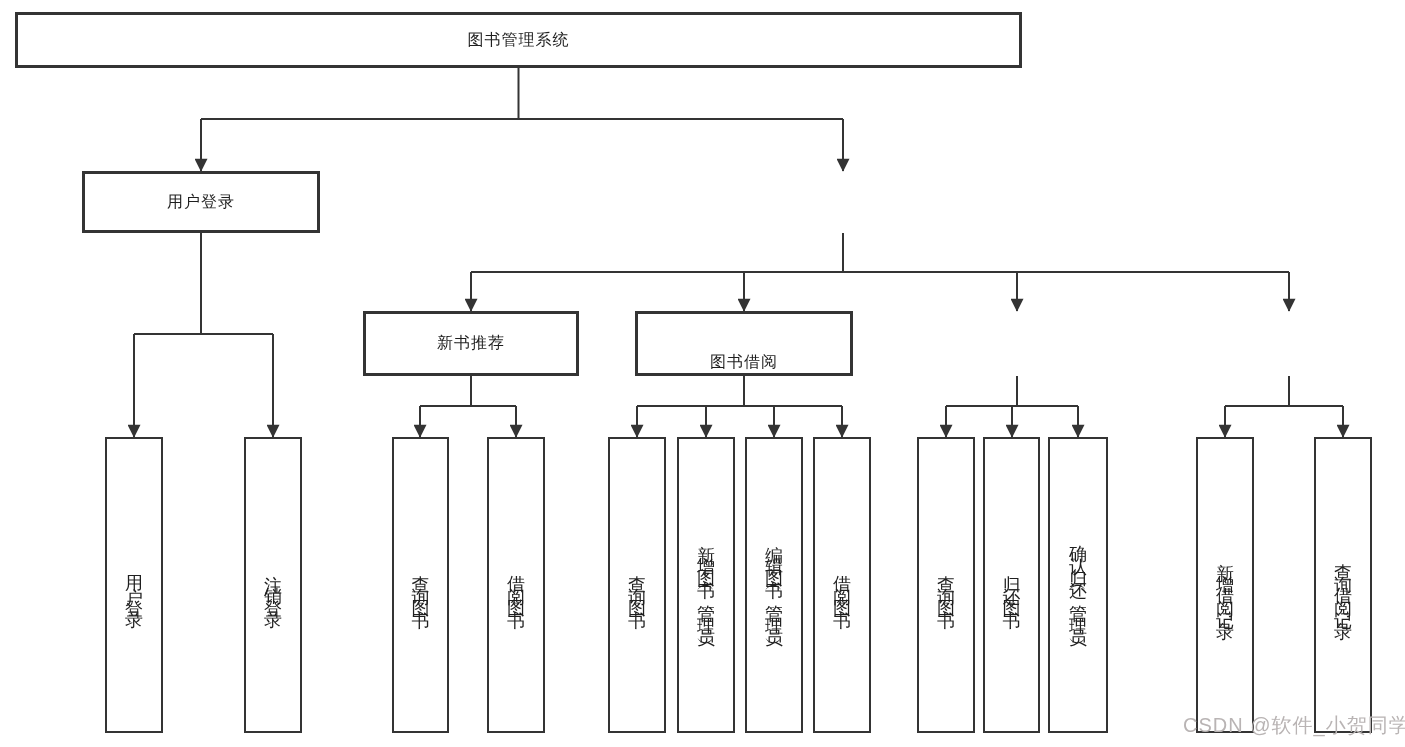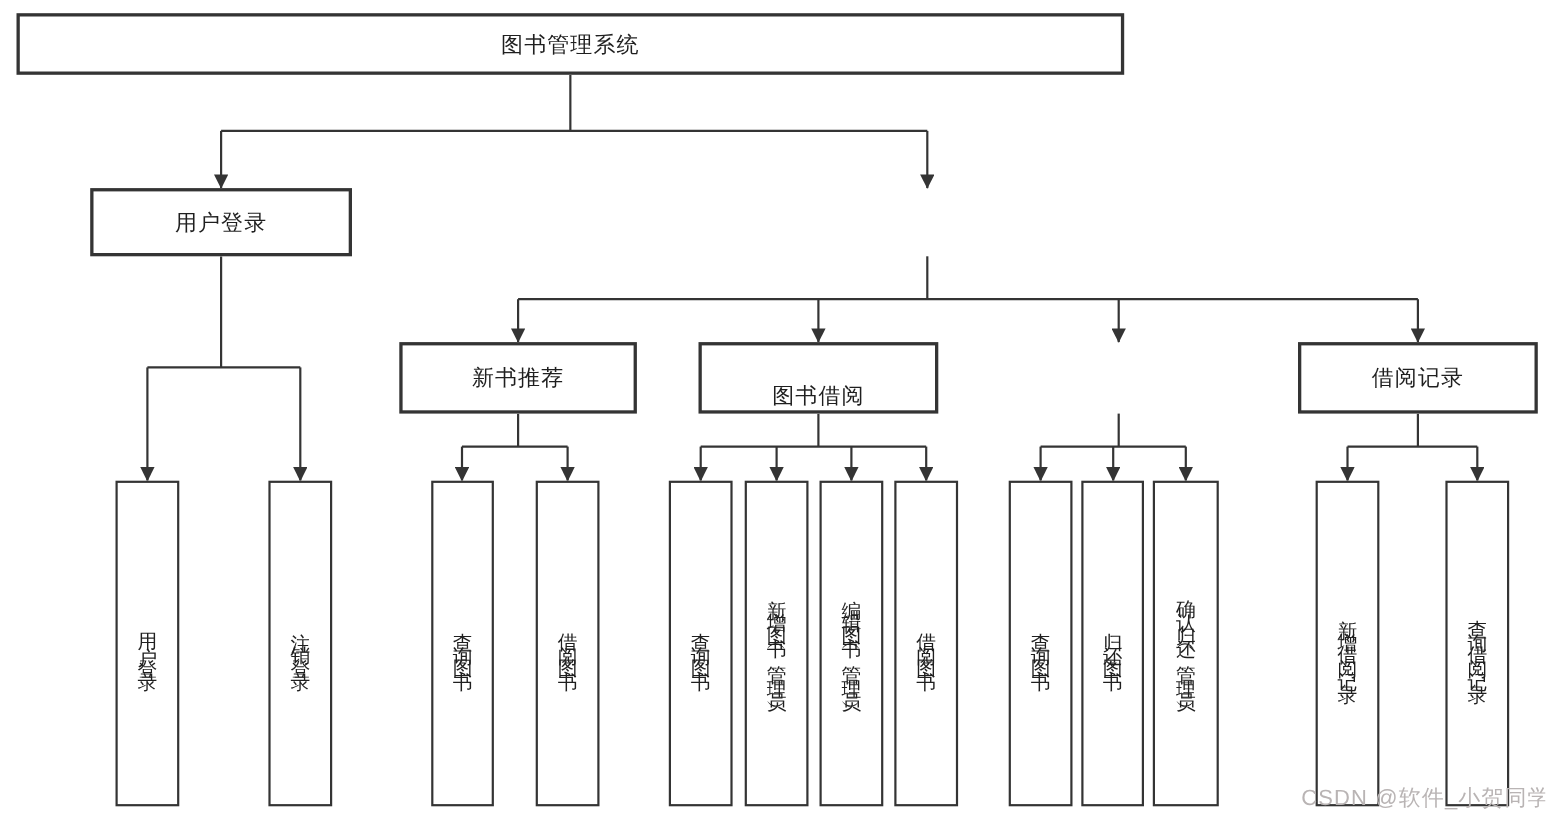--- a/index.html
+++ b/index.html
@@ -25,21 +25,21 @@
   .connectors marker path{fill:var(--line);stroke:none;}
   .node{
     position:absolute;
     box-sizing:border-box;
     background:#fff;
     display:flex;align-items:center;justify-content:center;
     text-align:center;
   }
   .hbox{
     border:3px solid var(--border);
-    font-size:20px;
+    font-size:16px;
     letter-spacing:1px;
     white-space:nowrap;
   }
   .vbox{
     border:2px solid var(--border);
     font-size:18px;
   }
   .vbox .vtext{
     writing-mode:vertical-rl;
     text-orientation:mixed;
@@ -131,23 +131,20 @@
   <div class="node hbox" style="left:82px;top:171px;width:238px;height:62px;">
     <span>用户登录</span>
   </div>
 
   <div class="node hbox" style="left:363px;top:311px;width:216px;height:65px;text-align:center;">
     <span>新书推荐</span>
   </div>
   <div class="node hbox" style="left:635px;top:311px;width:218px;height:65px;align-items:flex-end;">
     <span>图书借阅</span>
   </div>
-  <div class="node hbox" style="left:1180px;top:311px;width:218px;height:65px;">
-    <span>借阅记录</span>
-  </div>
 
   <div class="node vbox" style="left:105px;top:437px;width:58px;height:296px;">
     <span class="vtext">用户登录</span>
   </div>
   <div class="node vbox" style="left:244px;top:437px;width:58px;height:296px;">
     <span class="vtext">注销登录</span>
   </div>
 
   <div class="node vbox" style="left:392px;top:437px;width:57px;height:296px;">
     <span class="vtext">查询图书</span>

